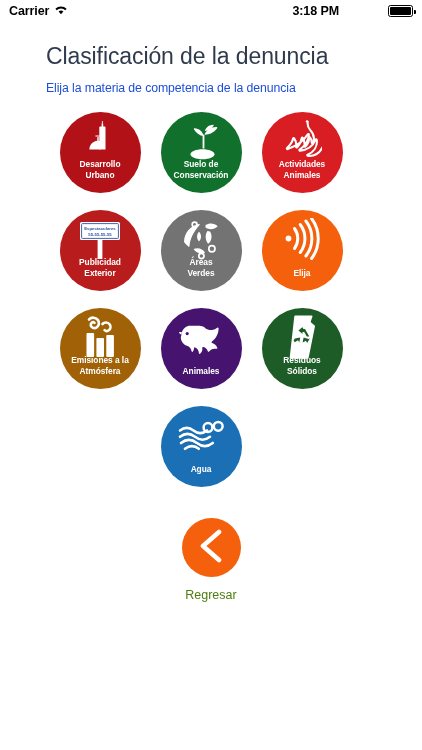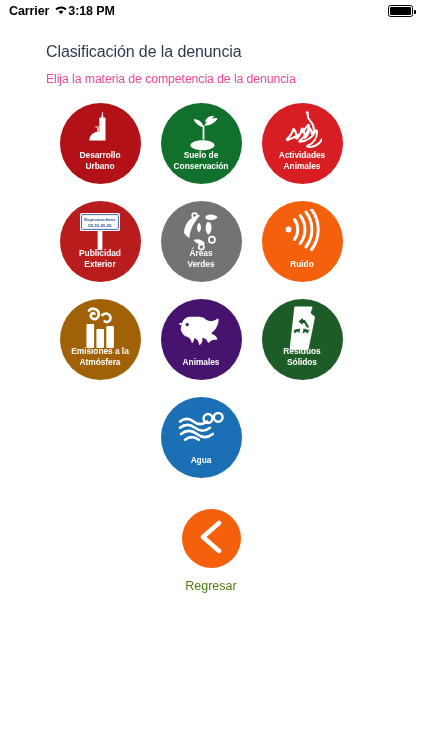--- a/index.html
+++ b/index.html
@@ -16,21 +16,21 @@
     height: 22px;
     display: flex;
     align-items: center;
     padding: 0 9px;
     color: #000000;
     font-size: 12.5px;
     font-weight: 700;
     letter-spacing: -0.1px;
   }
   .sb-left  { display: flex; align-items: center; gap: 5px; flex: 0 0 auto; }
-  .sb-mid   { flex: 1 1 auto; text-align: left; }
+  .sb-mid   { flex: 1 1 auto; text-align: right; }
   .sb-right { display: flex; align-items: center; justify-content: flex-end; flex: 0 0 auto; min-width: 74px; }
   .wifi-icon { display: block; }
   .battery {
     width: 25px; height: 12px;
     border: 1px solid #000;
     border-radius: 2.5px;
     position: relative;
     padding: 1px;
   }
   .battery::after {
@@ -39,30 +39,30 @@
     right: -3.5px; top: 3.5px;
     width: 2px; height: 4px;
     background: #000;
     border-radius: 0 1px 1px 0;
   }
   .battery i { display: block; width: 100%; height: 100%; background: #000; border-radius: 1px; }
 
   
   .page-title {
     margin: 21px 0 0 46px;
-    font-size: 16px;
+    font-size: 23px;
     font-weight: 400;
     color: #2f3b4d;
     letter-spacing: -0.1px;
   }
   .page-subtitle {
     margin: 11px 0 0 46px;
     font-size: 12.3px;
     font-weight: 400;
-    color: #ec4899;
+    color: #1d4ed8;
     letter-spacing: -0.1px;
   }
 
   
   .grid {
     margin-top: 17px;
     display: flex;
     flex-wrap: wrap;
     justify-content: center;
     width: 422px;
@@ -242,21 +242,21 @@
     <div class="cat" style="background:#f4600c">
       <span class="art">
         <svg width="42" height="42" viewBox="0 0 42 42">
           <circle cx="7.5" cy="20.5" r="2.9" fill="#fff"></circle>
           <path d="M13.5 10.5a17 17 0 0 1 0 20" fill="none" stroke="#fff" stroke-width="3" stroke-linecap="round"></path>
           <path d="M19.2 6.5a23 23 0 0 1 0 28" fill="none" stroke="#fff" stroke-width="3" stroke-linecap="round"></path>
           <path d="M24.9 3a28.5 28.5 0 0 1 0 35" fill="none" stroke="#fff" stroke-width="3" stroke-linecap="round"></path>
           <path d="M30.6 0.5a33.5 33.5 0 0 1 0 40" fill="none" stroke="#fff" stroke-width="3" stroke-linecap="round"></path>
         </svg>
       </span>
-      <span class="cat-label">Ruido</span>
+      <span class="cat-label">Elija</span>
     </div>
   </div>
 
   <div class="row-break"></div>
 
   <div class="cell">
     <div class="cat" style="background:#a16207">
       <span class="art">
         <svg width="42" height="44" viewBox="0 0 42 44">
           <path d="M10 4.5c2.5-2.6 6.6-2.4 8.8.4 1.8 2.3 1.4 5.6-.9 7.3-1.6 1.2-3.9 1.1-5.3-.3-1.1-1.1-1.1-2.9 0-4 .8-.8 2.1-.8 2.9 0" fill="none" stroke="#fff" stroke-width="2.6" stroke-linecap="round"></path>

